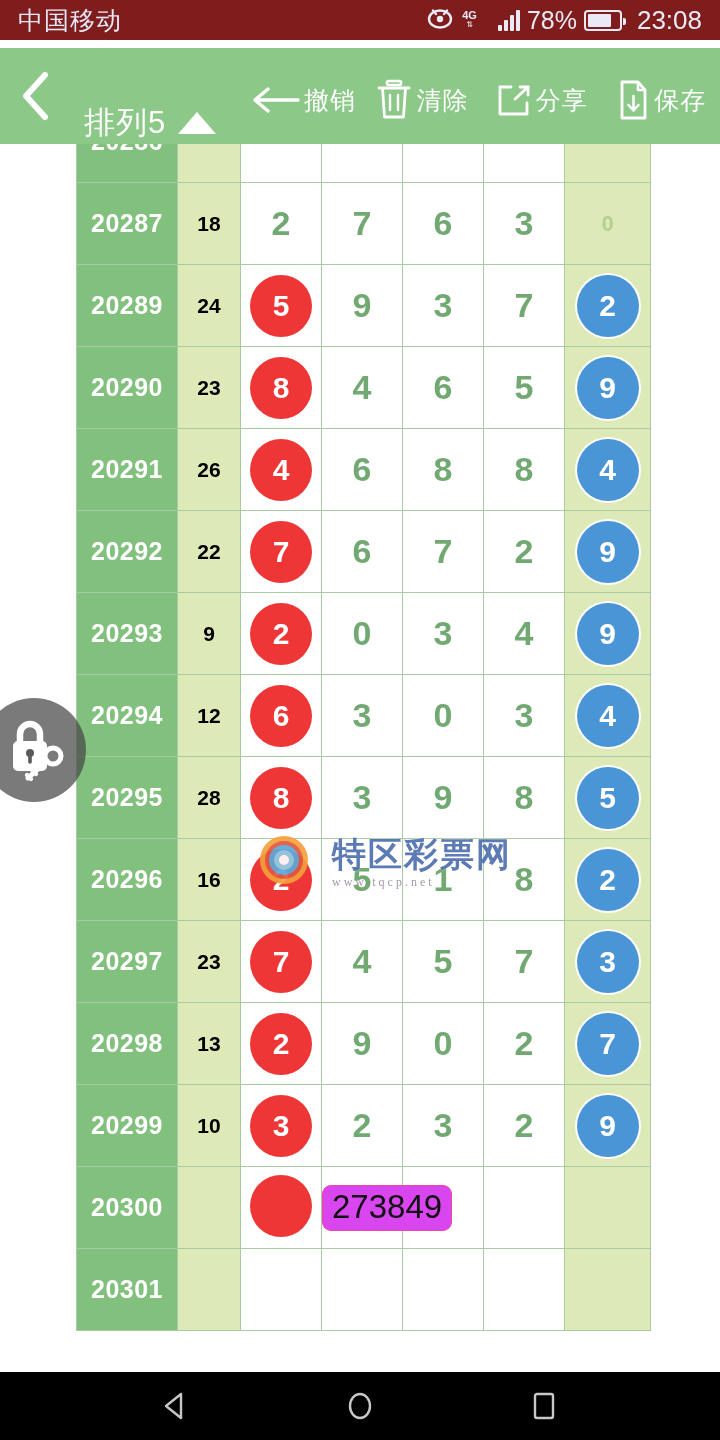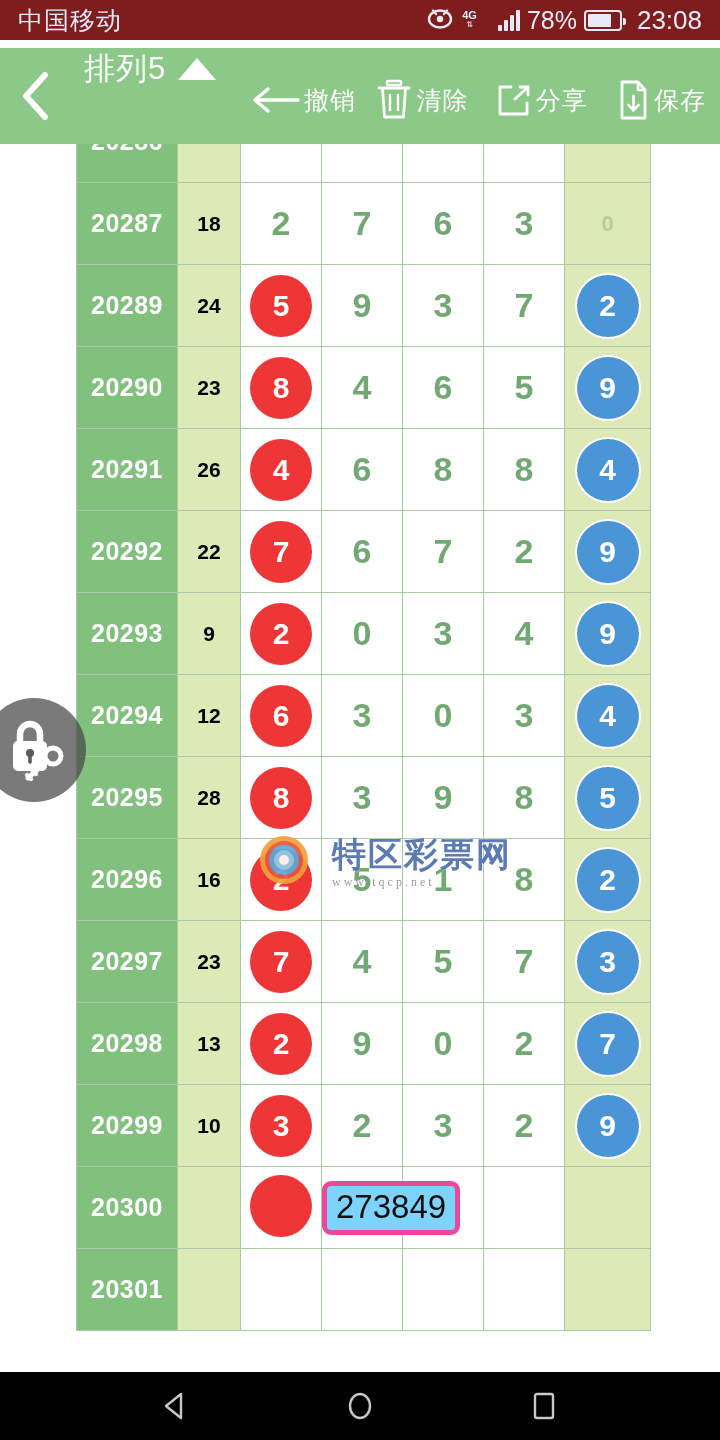--- a/index.html
+++ b/index.html
@@ -89,21 +89,21 @@
   .clock { font-size: 26px; margin-left: 8px; }
 
   
   .appbar {
     position: absolute;
     top: 48px; left: 0;
     width: 720px; height: 96px;
     background: #8cc887;
     color: #ffffff;
     display: flex;
-    align-items: flex-start;
+    align-items: flex-end;
   }
   .back-btn {
     width: 74px; height: 96px;
     display: flex; align-items: center; justify-content: center;
   }
   .title-wrap {
     display: flex;
     align-items: center;
     gap: 12px;
     margin-left: 10px;
@@ -203,22 +203,22 @@
     font-size: 30px;
     font-weight: bold;
     color: #ffffff;
     box-shadow: 0 0 0 2px #ffffff;
   }
   .ball.red { background: #ef3636; }
   .ball.blue { background: #4a95d6; }
   .ball.blank { background: #ef3636; }
   .tip {
     display: inline-block;
-    background: #7dd3fc;
-    border: 5px solid #ec4899;
+    background: #d946ef;
+    border: 1px solid #ec4899;
     border-radius: 9px;
     color: #111111;
     font-size: 33px;
     padding: 2px 9px 4px;
     letter-spacing: 0px;
     position: relative;
     z-index: 6;
     white-space: nowrap;
   }
   .tip-cell { position: relative; overflow: visible; }

